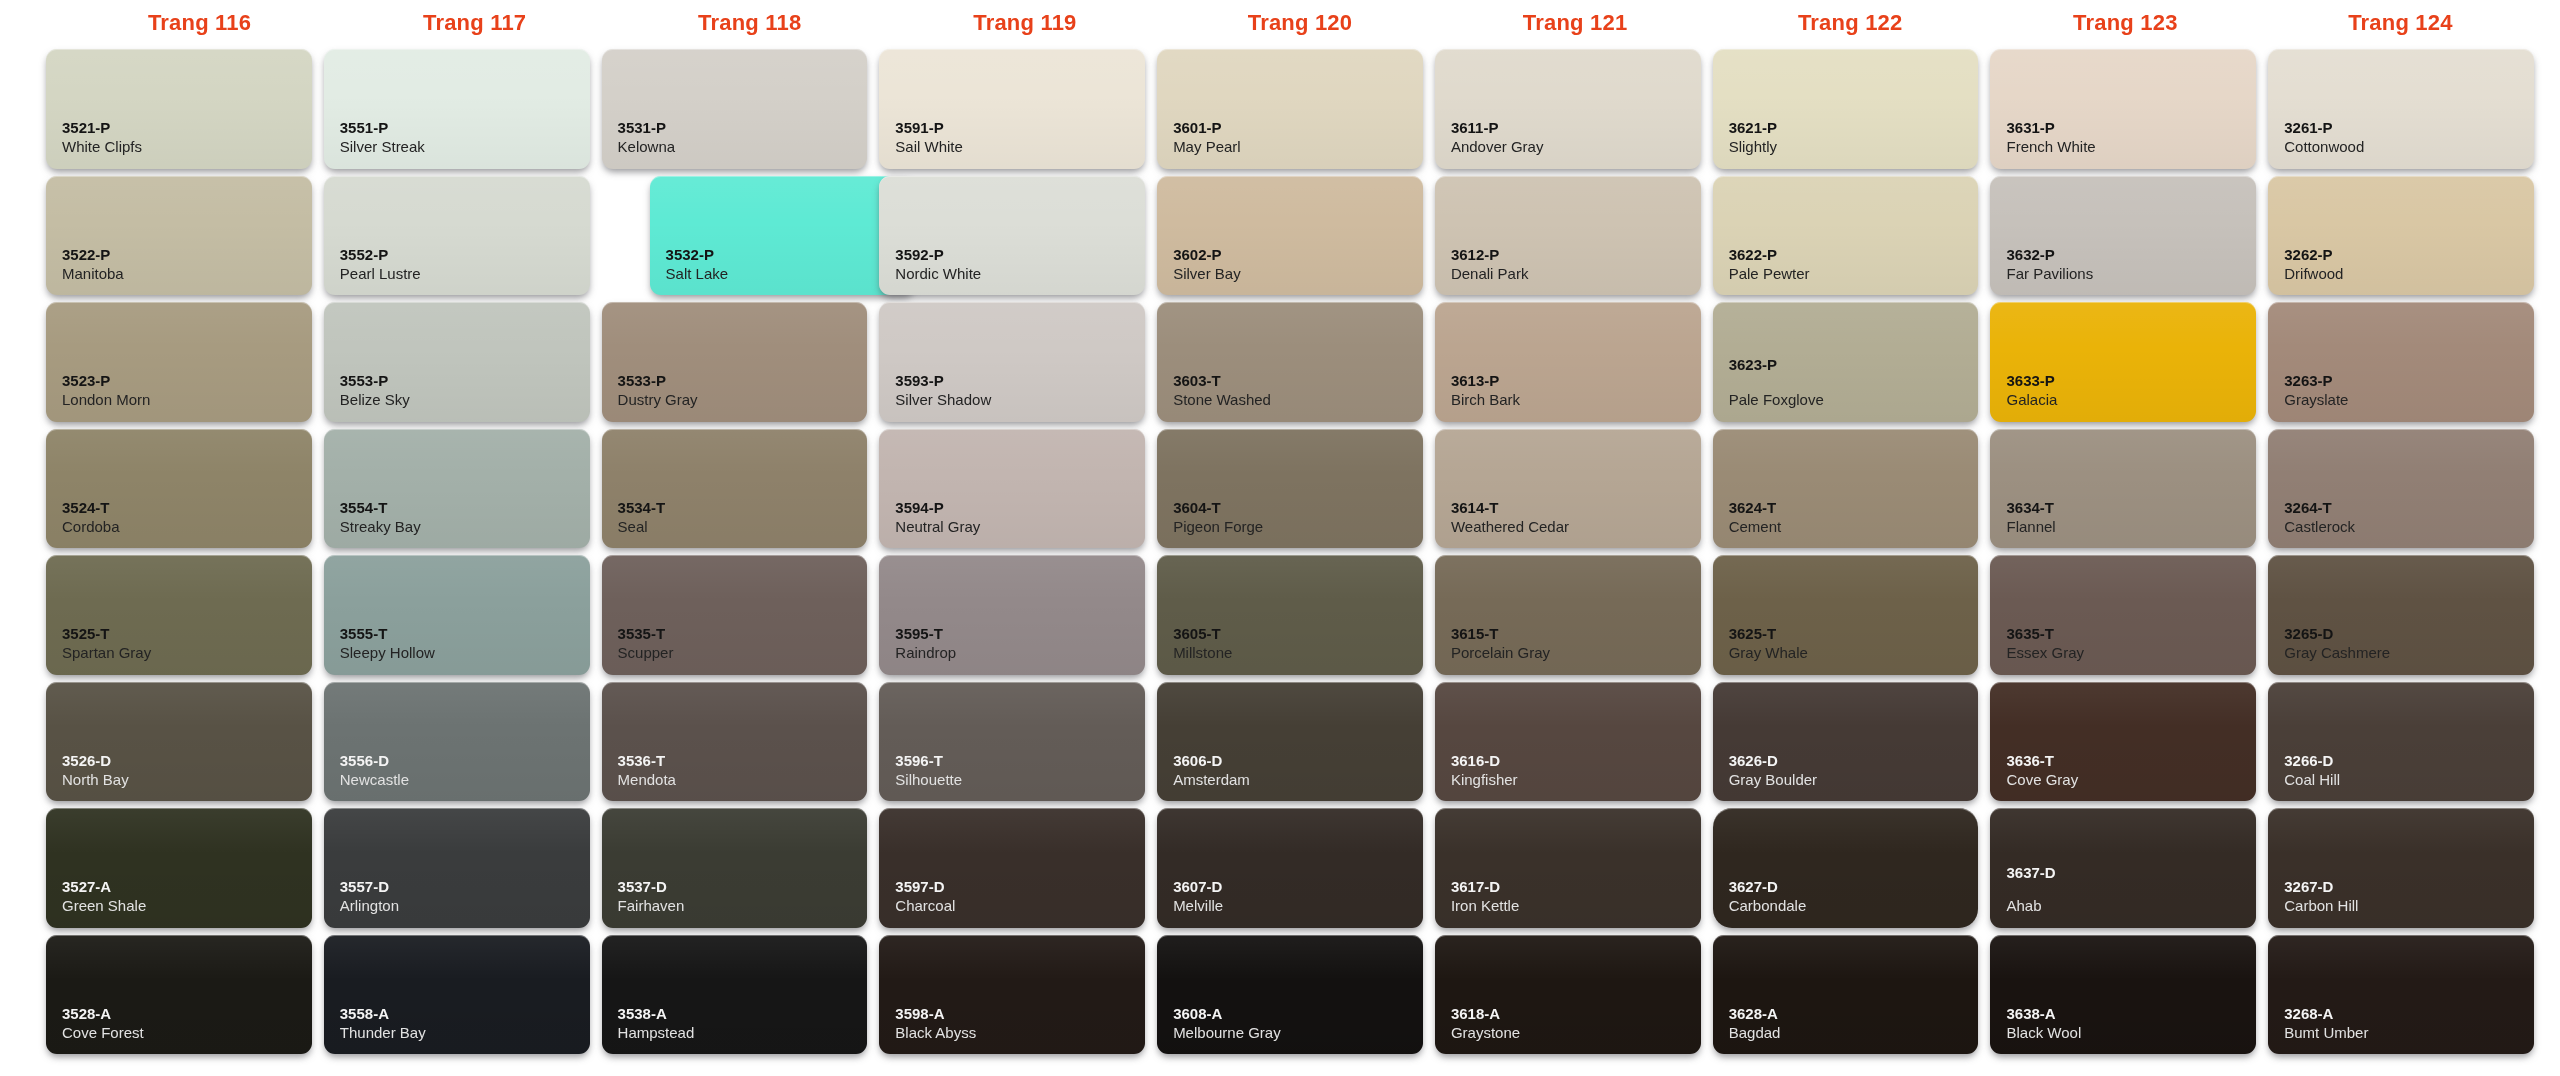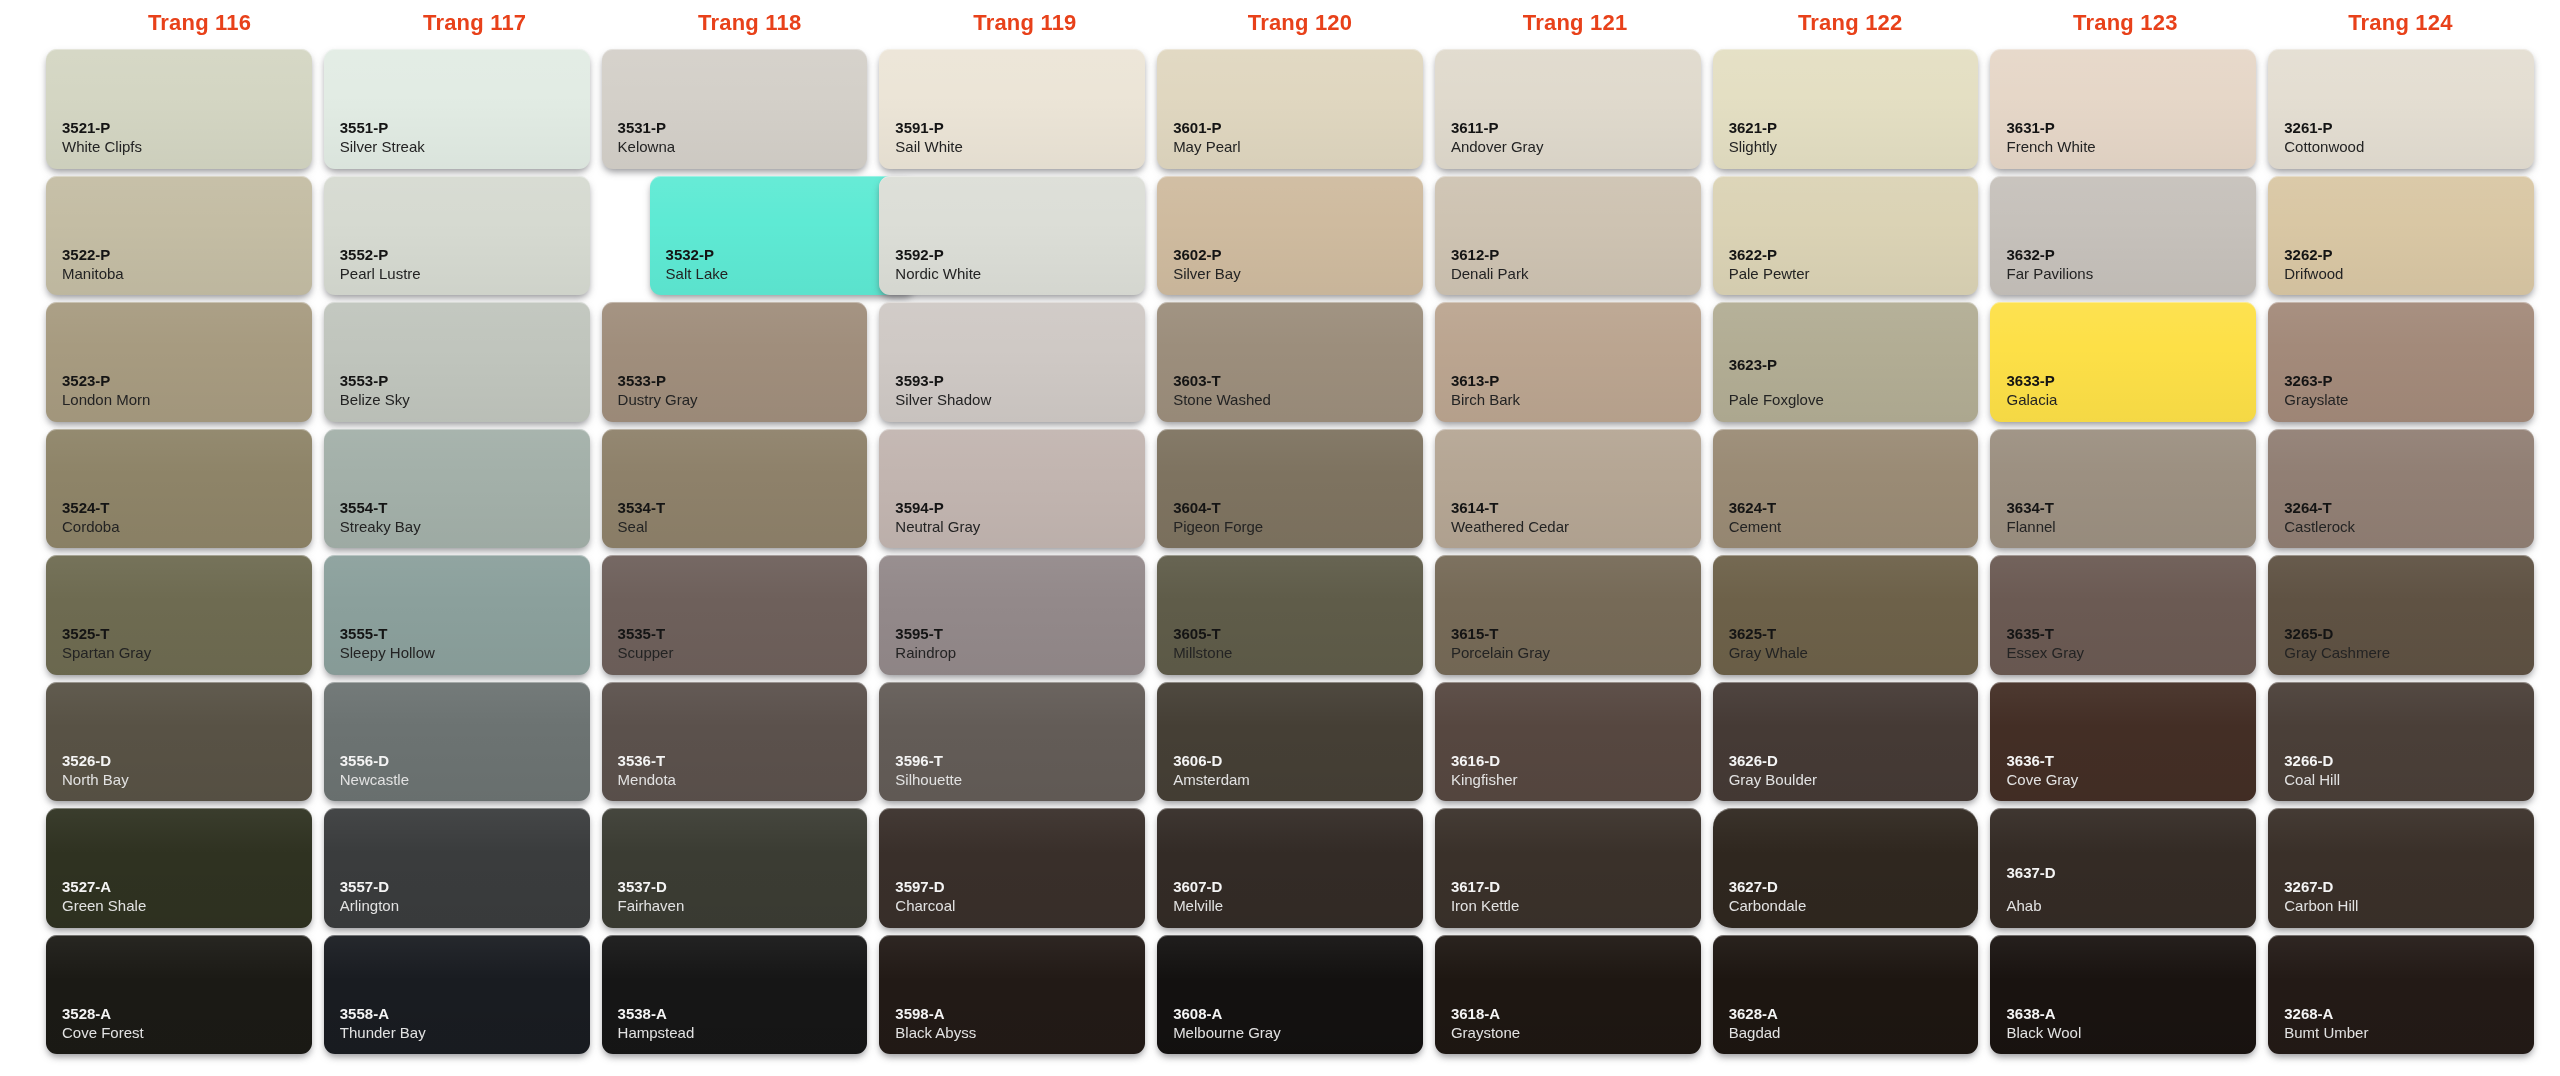--- a/index.html
+++ b/index.html
@@ -275,21 +275,21 @@
             <div class="swatch-name">Birch Bark</div>
           </div>
         </div>
         <div class="swatch-cell">
           <div class="swatch light" style="background: rgb(178, 173, 148); gap: 16px;">
             <div class="swatch-code">3623-P</div>
             <div class="swatch-name">Pale Foxglove</div>
           </div>
         </div>
         <div class="swatch-cell">
-          <div class="swatch light" style="background: #fde047;">
+          <div class="swatch light" style="background: #eab308;">
             <div class="swatch-code">3633-P</div>
             <div class="swatch-name">Galacia</div>
           </div>
         </div>
         <div class="swatch-cell">
           <div class="swatch light" style="background: rgb(163, 138, 122);">
             <div class="swatch-code">3263-P</div>
             <div class="swatch-name">Grayslate</div>
           </div>
         </div>

